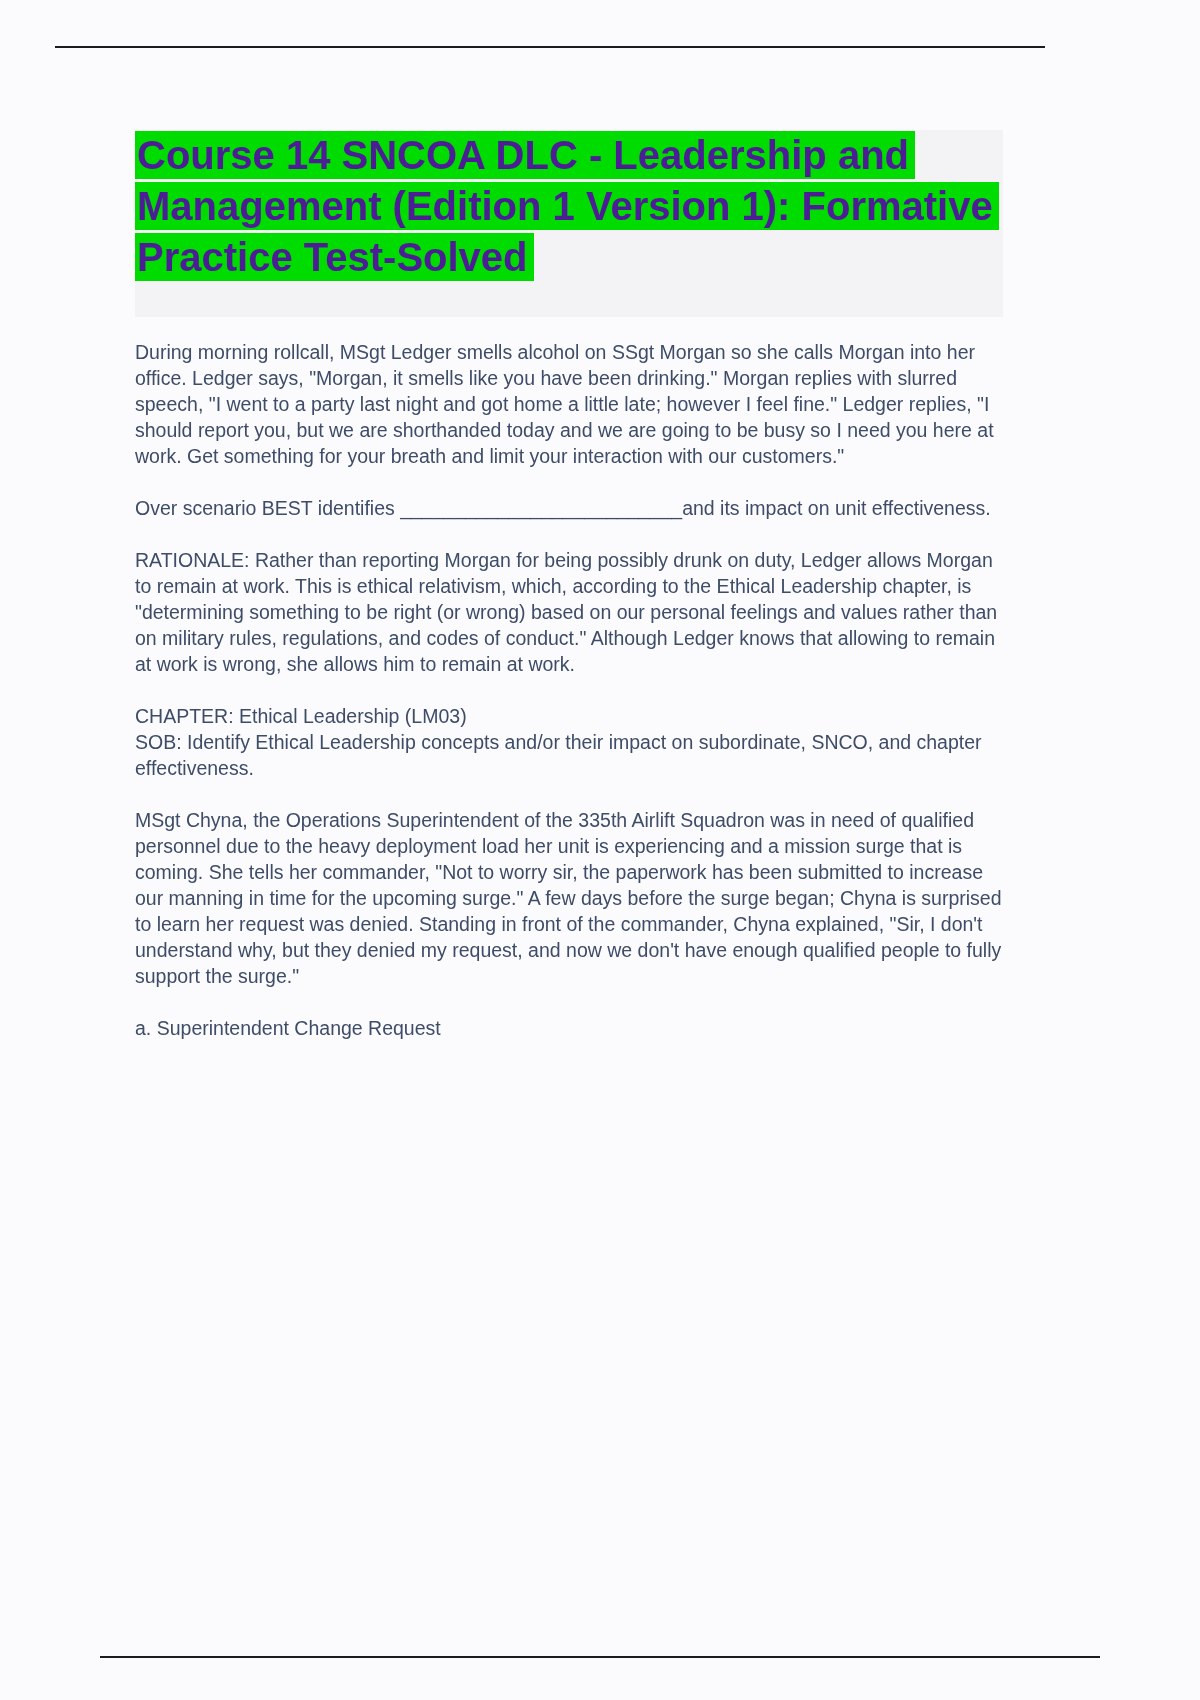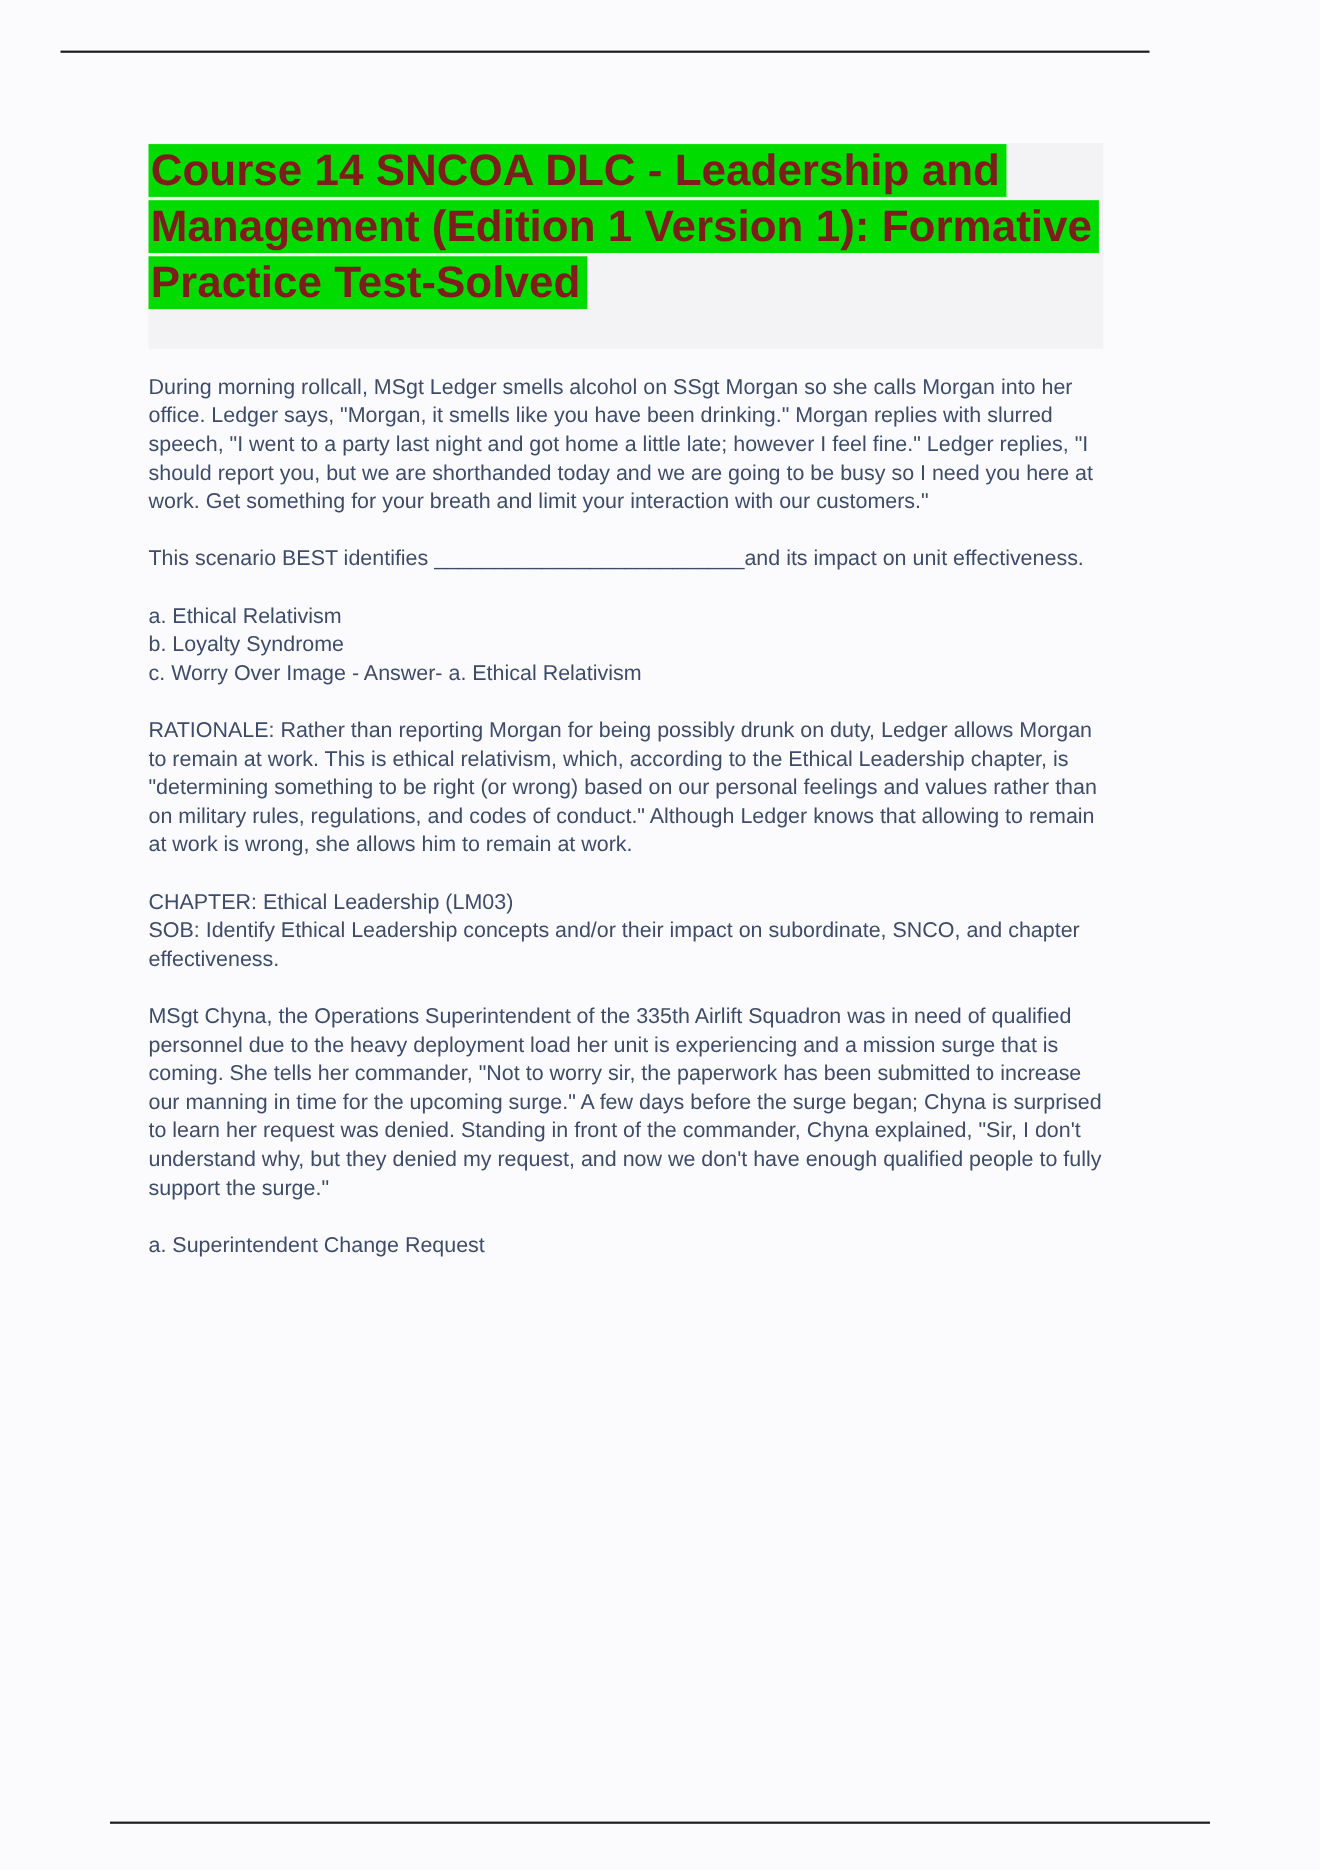--- a/index.html
+++ b/index.html
@@ -37,21 +37,21 @@
     background: #f3f3f6;
     margin-bottom: 22px;
     padding-bottom: 34px;
   }
 
   h1.doc-title {
     display: inline;
     font-size: 40px;
     line-height: 51px;
     font-weight: bold;
-    color: #7f1d1d;
+    color: #4c1d95;
     background: #00dc00;
     box-decoration-break: clone;
     -webkit-box-decoration-break: clone;
     padding: 2px 6px 2px 2px;
   }
 
   .para {
     white-space: pre-line;
     margin-bottom: 26px;
     margin-top: 10px;
@@ -65,25 +65,22 @@
   <div class="rule rule-top"></div>
 
   <div class="content">
 
     <div class="title-block">
       <h1 class="doc-title">Course 14 SNCOA DLC - Leadership and Management (Edition 1 Version 1): Formative Practice Test-Solved</h1>
     </div>
 
     <p class="para">During morning rollcall, MSgt Ledger smells alcohol on SSgt Morgan so she calls Morgan into her office. Ledger says, "Morgan, it smells like you have been drinking." Morgan replies with slurred speech, "I went to a party last night and got home a little late; however I feel fine." Ledger replies, "I should report you, but we are shorthanded today and we are going to be busy so I need you here at work. Get something for your breath and limit your interaction with our customers."</p>
 
-    <p class="para">This scenario BEST identifies __________________________and its impact on unit effectiveness.</p>
+    <p class="para">Over scenario BEST identifies __________________________and its impact on unit effectiveness.</p>
 
-    <p class="para">a. Ethical Relativism
-b. Loyalty Syndrome
-c. Worry Over Image - Answer- a. Ethical Relativism</p>
 
     <p class="para">RATIONALE: Rather than reporting Morgan for being possibly drunk on duty, Ledger allows Morgan to remain at work. This is ethical relativism, which, according to the Ethical Leadership chapter, is "determining something to be right (or wrong) based on our personal feelings and values rather than on military rules, regulations, and codes of conduct." Although Ledger knows that allowing to remain at work is wrong, she allows him to remain at work.</p>
 
     <p class="para">CHAPTER: Ethical Leadership (LM03)
 SOB: Identify Ethical Leadership concepts and/or their impact on subordinate, SNCO, and chapter effectiveness.</p>
 
     <p class="para">MSgt Chyna, the Operations Superintendent of the 335th Airlift Squadron was in need of qualified personnel due to the heavy deployment load her unit is experiencing and a mission surge that is coming. She tells her commander, "Not to worry sir, the paperwork has been submitted to increase our manning in time for the upcoming surge." A few days before the surge began; Chyna is surprised to learn her request was denied. Standing in front of the commander, Chyna explained, "Sir, I don't understand why, but they denied my request, and now we don't have enough qualified people to fully support the surge."</p>
 
 
     <p class="para">a. Superintendent Change Request</p>

